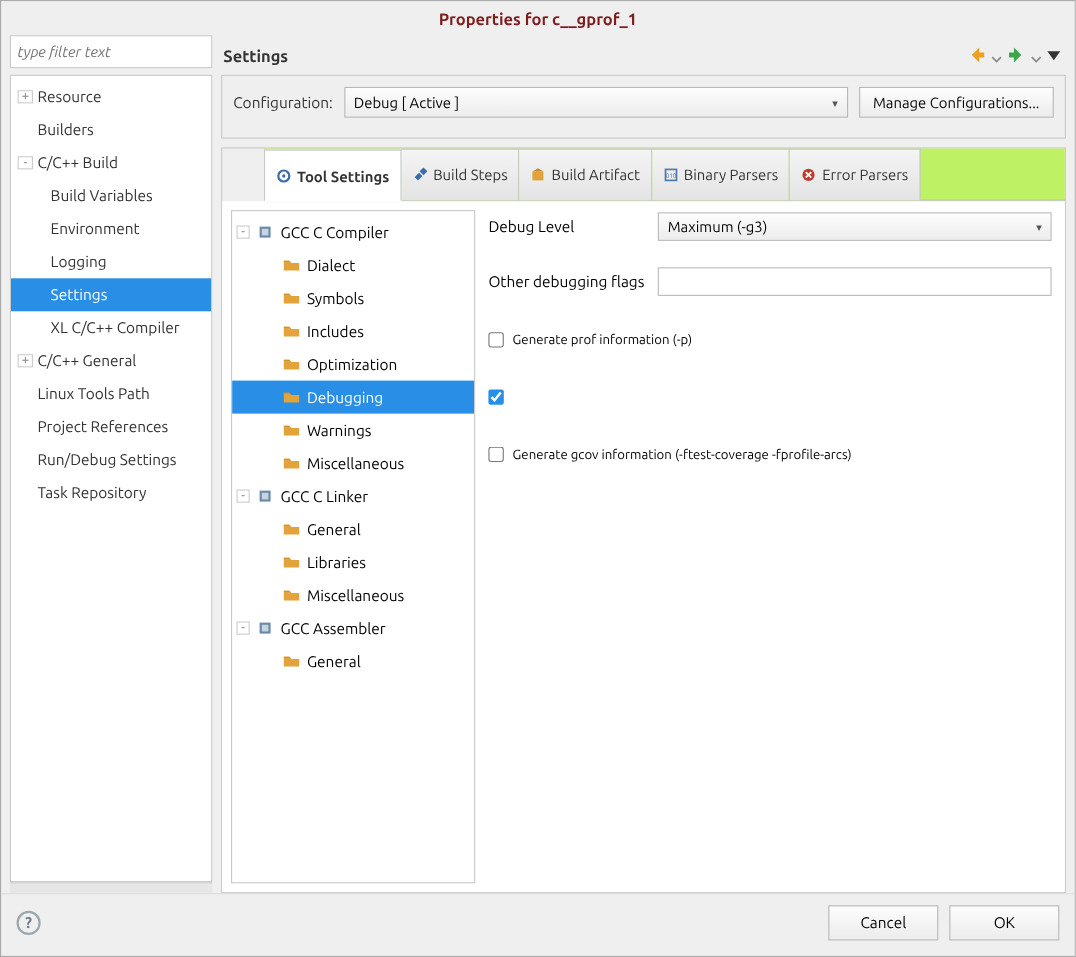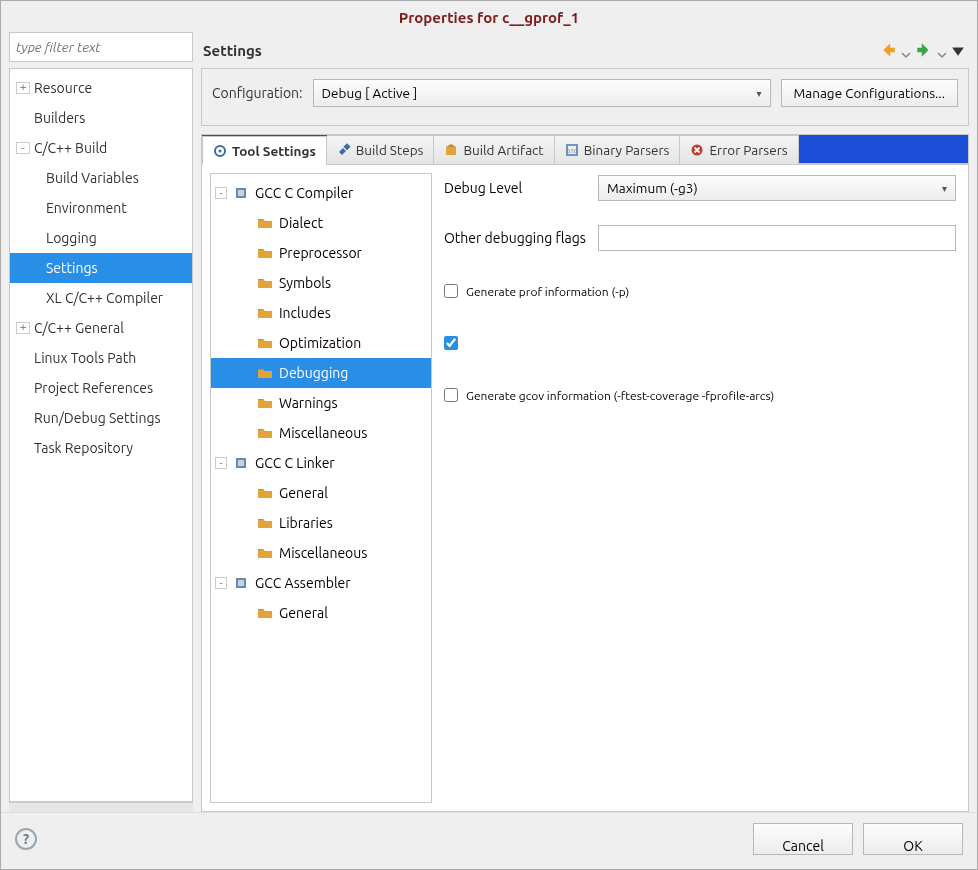--- a/index.html
+++ b/index.html
@@ -31,21 +31,21 @@
   .menu-tri { width:14px; height:14px; color:#333;}
 
   .config-bar-wrap { border:1px solid #c8c8c8; padding: 10px 10px 18px; margin-bottom:8px;}
   .config-row { display:flex; align-items:center; gap:10px;}
   .config-label { font-size:14px; color:#333;}
   .config-select { flex:1; height:28px; border:1px solid #b8b8b8; background:linear-gradient(#fdfdfd,#ececec); font-size:13.5px; padding:0 8px; display:flex; align-items:center; justify-content:space-between;}
   .chev { font-size:10px; color:#555;}
   .manage-btn { height:28px; padding:0 12px; border:1px solid #b8b8b8; background:linear-gradient(#fdfdfd,#ececec); font-size:13.5px; display:flex; align-items:center;}
 
   .tab-area { border:1px solid #c8c8c8; flex:1; display:flex; flex-direction:column;}
-  .tab-strip { display:flex; height:30px; background:#1d4ed8; border-bottom:1px solid #c8c8c8;}
+  .tab-strip { display:flex; height:48px; background:#bef264; border-bottom:1px solid #c8c8c8;margin-left:38px;}
   .tab { display:flex; align-items:center; gap:5px; padding:0 10px; font-size:13.5px; color:#333; border-right:1px solid #c8c8c8; background:linear-gradient(#f4f4f4,#e4e4e4); border-top:1px solid #c8c8c8; cursor:default;}
   .tab:first-child { border-left:1px solid #c8c8c8;}
   .tab.active { background:#fff; font-weight:600; border-bottom:1px solid #fff; position:relative; top:1px; border-top:1px solid #c8c8c8;}
   .tab-strip .filler { flex:1; border-bottom:1px solid #c8c8c8;}
   .tab-icon { width:14px; height:14px; display:flex; align-items:center; justify-content:center;}
 
   .tab-body { flex:1; display:flex; background:#fff; padding:8px; gap:8px;}
   .tool-tree { width:222px; border:1px solid #c8c8c8; background:#fff; overflow:auto; font-size:14px; padding:4px 0;}
   .tt-item { display:flex; align-items:center; height:30px; gap:6px; padding-left:4px; cursor:default;}
   .tt-item.selected { background:#288ee6; color:#fff;}
@@ -61,21 +61,21 @@
   .sp-select { flex:1; height:26px; border:1px solid #b8b8b8; background:linear-gradient(#fdfdfd,#ececec); font-size:13.5px; padding:0 8px; display:flex; align-items:center; justify-content:space-between;}
   .sp-input { flex:1; height:26px; border:1px solid #b8b8b8; background:#fff; font-size:13.5px; padding:0 6px; outline:none;}
   .chk-row { display:flex; align-items:center; gap:8px; height:24px; margin-top:4px;}
   .chk { width:14px; height:14px; accent-color:#288ee6;}
   .chk-label { font-size:12px;}
   .chk-label.hl { border:1px solid #6aa7e0; padding:1px 4px; border-radius:2px;}
 
   .footer { display:flex; align-items:center; padding:10px 14px 14px; gap:10px; border-top:1px solid #ddd;}
   .help-icon { width:22px; height:22px; border:2px solid #9aa7b0; border-radius:50%; display:flex; align-items:center; justify-content:center; color:#6a7a88; font-weight:700; font-size:14px;}
   .footer-spacer { flex:1;}
-  .btn { min-width:100px; height:32px; border:1px solid #b8b8b8; background:linear-gradient(#fdfdfd,#ececec); font-size:14px; display:flex; align-items:flex-end; justify-content:center;}
+  .btn { min-width:100px; height:32px; border:1px solid #b8b8b8; background:linear-gradient(#fdfdfd,#ececec); font-size:14px; display:flex; align-items:center; justify-content:center;}
 
   
   .cog svg { fill:#3a6da8;}
   .wrench svg { fill:#3a6da8;}
   .package svg { fill:#c98a2a;}
   .binparse svg { fill:#4a7ab0;}
   .errparse svg { fill:#c0392b;}
   .folder svg { fill:#e2a33b;}
   .chip svg { fill:#6a8aad;}
   .arrow-back svg { fill:#f0a020;}
@@ -263,30 +263,20 @@
                 <span class="tt-label">Dialect</span>
               </div>
               <div class="tt-item tt-child">
                 <span class="tt-exp blank"></span>
                 <span class="tt-icon folder">
                   <svg viewBox="0 0 16 16">
                     <path d="M1 4 L6 4 L8 6 L15 6 L15 13 L1 13 Z" fill="#e2a33b"></path>
                     <path d="M1 4 L6 4 L7 5 L1 5 Z" fill="#d08a20"></path>
                   </svg>
                 </span>
-                <span class="tt-label">Preprocessor</span>
-              </div>
-              <div class="tt-item tt-child">
-                <span class="tt-exp blank"></span>
-                <span class="tt-icon folder">
-                  <svg viewBox="0 0 16 16">
-                    <path d="M1 4 L6 4 L8 6 L15 6 L15 13 L1 13 Z" fill="#e2a33b"></path>
-                    <path d="M1 4 L6 4 L7 5 L1 5 Z" fill="#d08a20"></path>
-                  </svg>
-                </span>
                 <span class="tt-label">Symbols</span>
               </div>
               <div class="tt-item tt-child">
                 <span class="tt-exp blank"></span>
                 <span class="tt-icon folder">
                   <svg viewBox="0 0 16 16">
                     <path d="M1 4 L6 4 L8 6 L15 6 L15 13 L1 13 Z" fill="#e2a33b"></path>
                     <path d="M1 4 L6 4 L7 5 L1 5 Z" fill="#d08a20"></path>
                   </svg>
                 </span>

